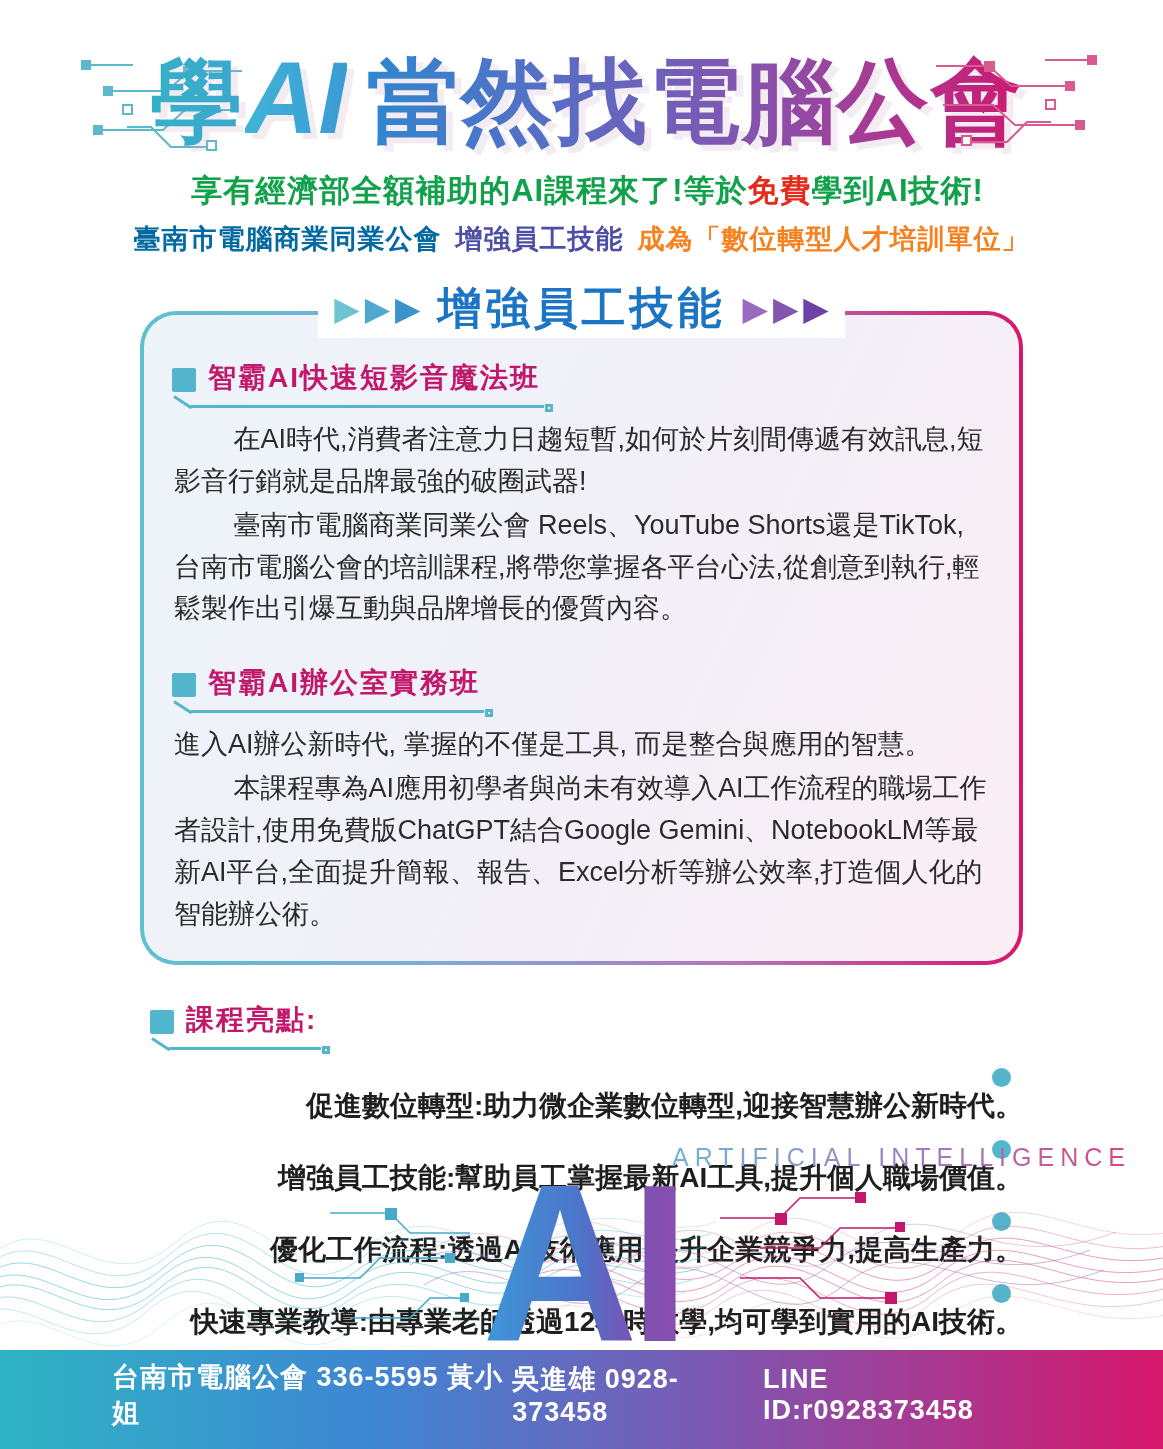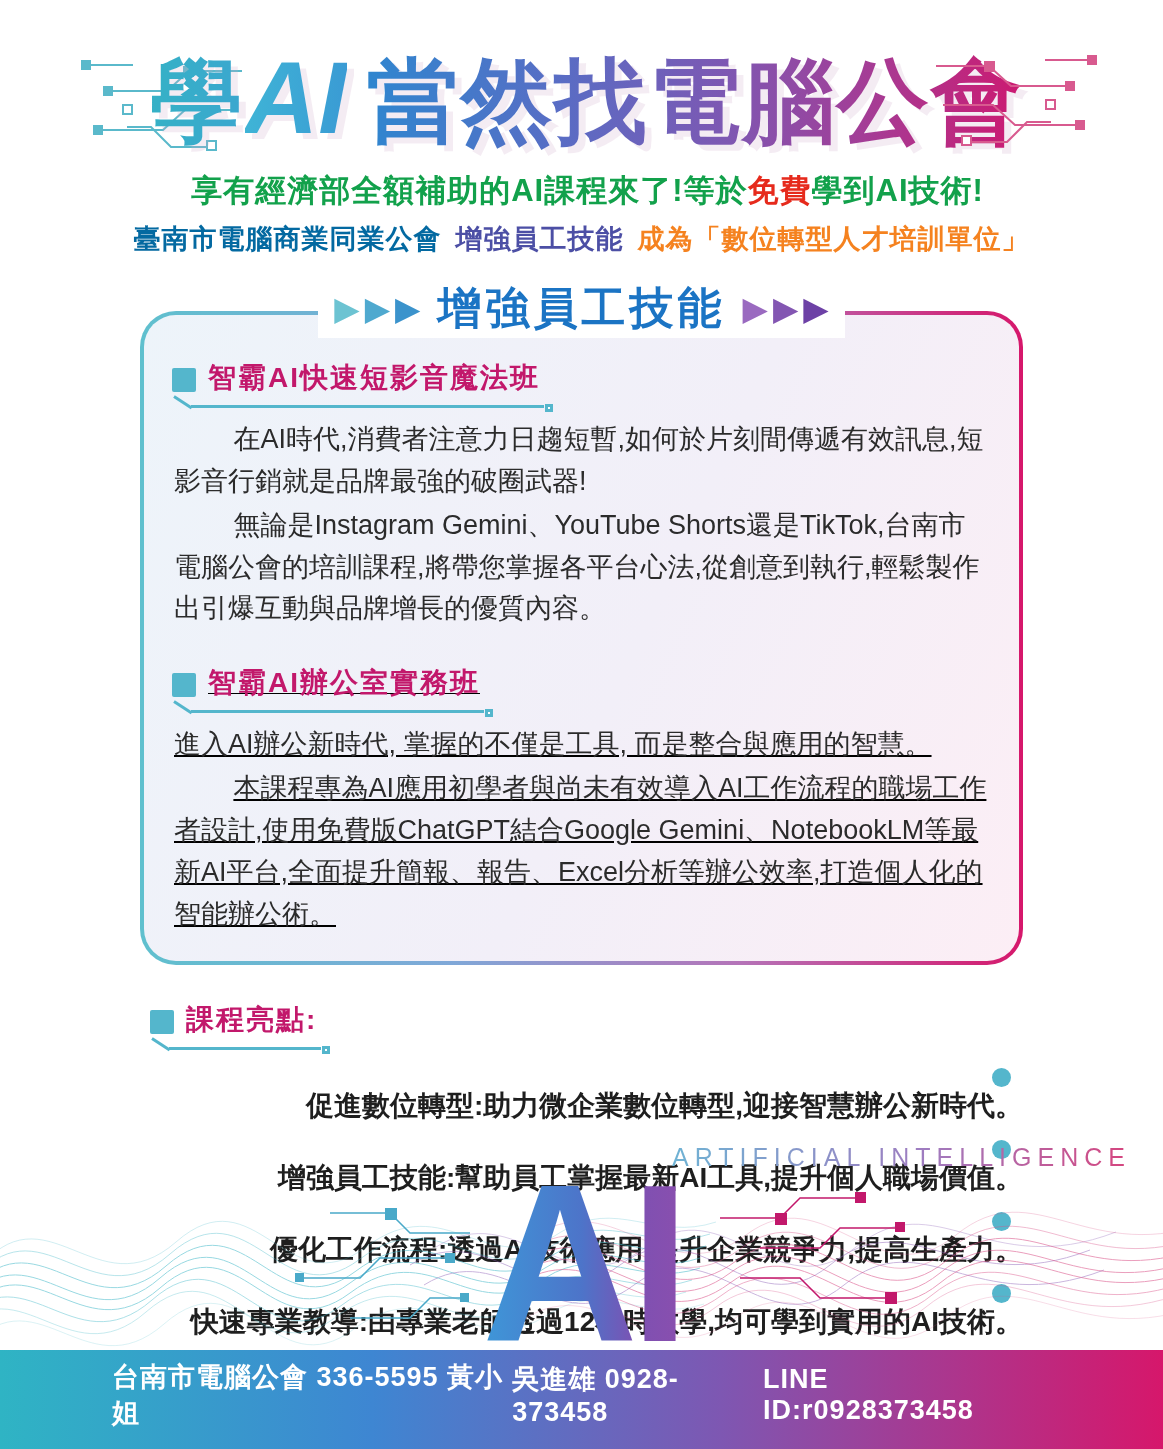--- a/index.html
+++ b/index.html
@@ -50,21 +50,21 @@
   .sec-title { font-size:28px; font-weight:800; color:#c2186b; letter-spacing:2px;text-align:right; }
   .sec-underline { position:absolute; left:-34px; right:-2px; bottom:0; height:16px; }
   .sec-underline .diag { position:absolute; left:0; top:0; width:21px; height:3px; background:#54b6cc;
       transform:rotate(33deg); transform-origin:left center; }
   .sec-underline .horiz { position:absolute; left:17px; bottom:3px; right:2px; height:3px; background:#54b6cc; }
   .sec-underline .endsq { position:absolute; right:-7px; bottom:-1px; width:8px; height:8px;
       border:3px solid #54b6cc; background:#fff; }
 
   .course p { font-size:27px; line-height:1.55; color:#2b2b2b; font-weight:500; margin:2px 0 0 2px; }
   .indent { text-indent:2.2em; }
-  .course + .course { margin-top:34px;text-decoration:underline; }
+  .course + .course { margin-top:34px; }
   .course .sec-head { margin-bottom:8px; }
 
   
   .highlights { margin:36px 140px 0 150px; }
   .hl-item { display:flex; align-items:flex-end; font-size:28px; font-weight:700; color:#1e1e1e; margin:6px 0;flex-direction:column; }
   .dot { flex:none; width:19px; height:19px; border-radius:50%; background:#54b6cc; margin:9px 12px 0 8px; }
 
   
   .subsidy { margin:30px 140px 0 150px; }
   .subsidy p { font-size:28px; font-weight:600; color:#1e1e1e; line-height:1.5; margin-top:6px; }
@@ -160,21 +160,21 @@
           <span class="sec-title-wrap">
             <span class="sec-title">智霸AI快速短影音魔法班</span>
             <span class="sec-underline">
                 <i class="diag"></i>
                 <i class="horiz"></i>
                 <i class="endsq"></i>
               </span>
           </span>
         </div>
         <p class="indent">在AI時代,消費者注意力日趨短暫,如何於片刻間傳遞有效訊息,短影音行銷就是品牌最強的破圈武器!</p>
-        <p class="indent">無論是Instagram Gemini、YouTube Shorts還是TikTok,台南市電腦公會的培訓課程,將帶您掌握各平台心法,從創意到執行,輕鬆製作出引爆互動與品牌增長的優質內容。</p>
+        <p class="indent">臺南市電腦商業同業公會 Reels、YouTube Shorts還是TikTok,台南市電腦公會的培訓課程,將帶您掌握各平台心法,從創意到執行,輕鬆製作出引爆互動與品牌增長的優質內容。</p>
       </div>
 
       <div class="course">
         <div class="sec-head">
           <span class="sq"></span>
           <span class="sec-title-wrap">
             <span class="sec-title">智霸AI辦公室實務班</span>
             <span class="sec-underline">
                 <i class="diag"></i>
                 <i class="horiz"></i>

